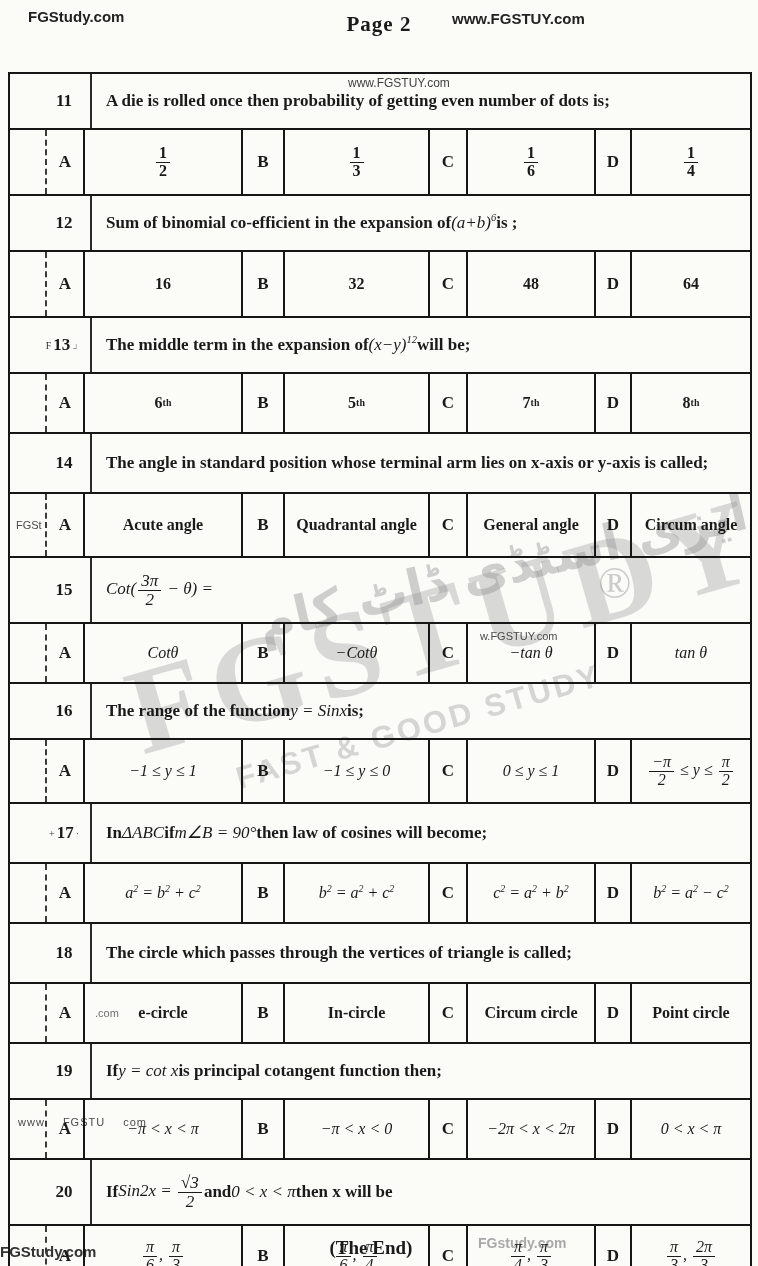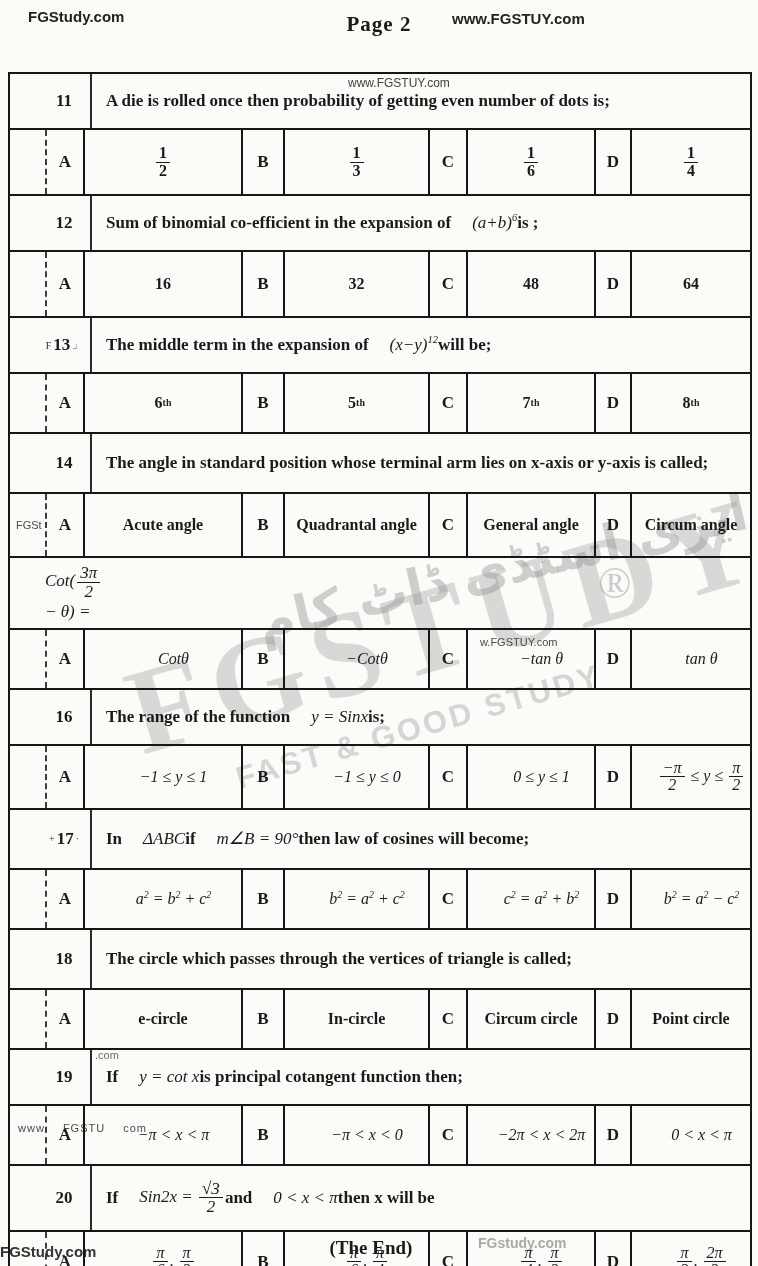--- a/index.html
+++ b/index.html
@@ -56,32 +56,32 @@
   .orow{
     display:grid;grid-template-columns:37px 38px 158px 42px 145px 38px 128px 36px 1fr;
     border-top:2.2px solid #161616;min-height:58px;position:relative;
   }
   .orow>div{display:flex;align-items:center;justify-content:center;text-align:center;position:relative;}
   .c-gut{border-right:2px dashed #3a3a3a;}
   .c-lab{border-right:2px solid #161616;font:700 17px "Liberation Serif",serif;}
   .c-val{border-right:2px solid #161616;font:700 16px "Liberation Serif",serif;padding:4px 4px;line-height:1.2;}
   .c-val:last-child{border-right:none;}
   
-  .mi{font-style:italic;font-weight:500;padding-left:21px;}
+  .mi{font-style:italic;font-weight:500;}
   .frac{display:inline-flex;flex-direction:column;vertical-align:middle;text-align:center;line-height:1.05;margin:0 2px;}
   .frac .fnum{border-bottom:1.6px solid currentColor;padding:0 3px;}
   .frac .fden{padding:0 3px;}
   sup{font-size:.62em;line-height:0;}
   
   .tall .qrow{min-height:64px;}
 
   
   .wm-q14{left:6px;top:50%;transform:translateY(-50%);}
   .wm-q15c{left:12px;top:6px;}
-  .wm-q18a{left:10px;top:50%;transform:translateY(-50%);color:#6f6f6f;margin-top:36px;}
+  .wm-q18a{left:10px;top:50%;transform:translateY(-50%);color:#6f6f6f;}
   .wm-q19a{left:8px;top:16px;letter-spacing:1px;word-spacing:14px;}
   .wm-q20{left:338px;top:2px;font-size:12px;color:#3f3f3f;}
 </style>
 </head>
 <body>
 
 <div class="wm wm-urdu">ایزی اسٹڈی ڈاٹ کام</div>
 <div class="wm wm-big">FGSTUDY</div>
 <div class="wm wm-reg">®</div>
 <div class="wm wm-slogan">FAST &amp; GOOD STUDY</div>
@@ -199,20 +199,25 @@
       <div class="c-val">Quadrantal angle</div>
       <div class="c-lab">C</div>
       <div class="c-val">General angle</div>
       <div class="c-lab">D</div>
       <div class="c-val">Circum angle</div>
     </div>
   </div>
 
   <div class="qblock tall">
     <div class="qrow">
+      <div class="qnum">
+        <span class="artifact"></span>
+        <span>15</span>
+        <span class="artifact"></span>
+      </div>
       <div class="qtext">
           <span class="mi">Cot(<span class="frac">
               <span class="fnum">3π</span>
               <span class="fden">2</span>
             </span> − θ) =</span>
         </div>
     </div>
     <div class="orow">
       <div class="c-gut"></div>
       <div class="c-lab">A</div>

